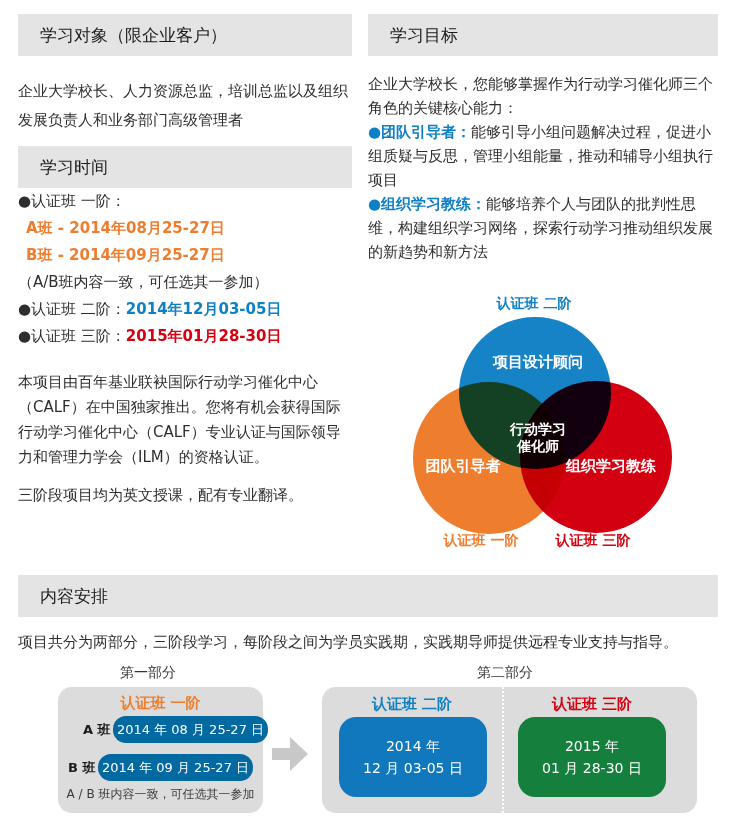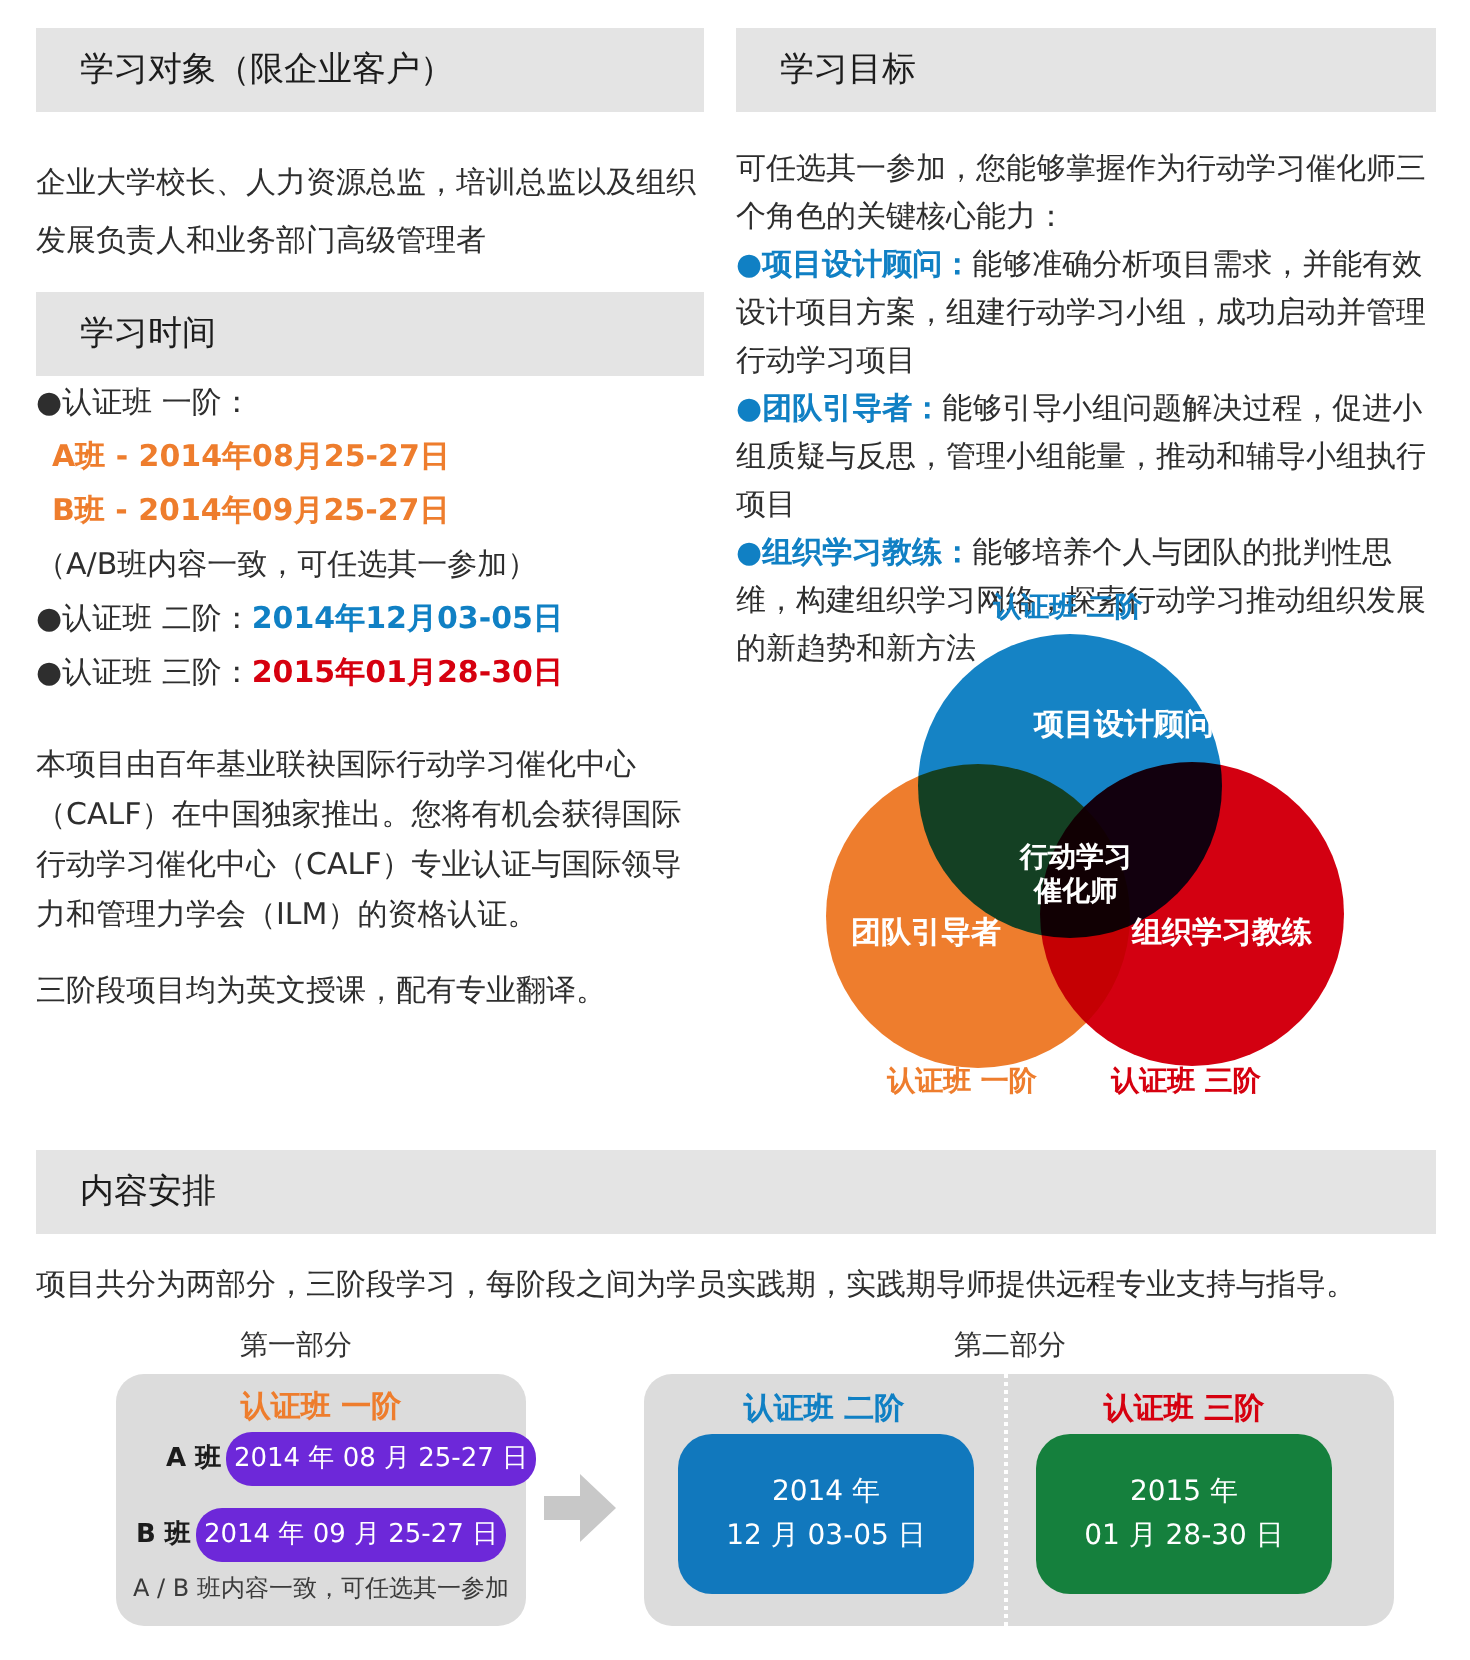--- a/index.html
+++ b/index.html
@@ -45,21 +45,21 @@
   .plan-intro  { position:absolute; left:18px; top:633px; width:710px; font-size:15px; }
 
   .part-label { position:absolute; top:664px; font-size:14px; color:#333; transform:translateX(-50%); }
 
   .gray-box { position:absolute; top:687px; height:126px; background:#dcdcdc; border-radius:14px; }
   .part1-box { left:58px; width:205px; }
   .part2-box { left:322px; width:375px; }
 
   .stage1-title { position:absolute; left:0; top:7px; width:100%; text-align:center; font-size:15px; }
   .row-label { position:absolute; left:10px; font-size:13px; font-weight:bold; color:#1c1c1c; line-height:27px; }
-  .pill { position:absolute; left:40px; width:155px; height:27px; background:#6d28d9; border-radius:13px;
+  .pill { position:absolute; left:40px; width:155px; height:27px; background:#0369a1; border-radius:13px;
     color:#fff; font-size:13px; text-align:center; line-height:27px; }
   .row-a { top:29px;margin-left:15px; } .row-b { top:67px; }
   .part1-note { position:absolute; left:0; top:99px; width:100%; text-align:center; font-size:12px; color:#3a3a3a; }
 
   .arrow { position:absolute; left:272px; top:737px; }
 
   .divider { position:absolute; left:180px; top:0; height:126px; border-left:2px dotted #fff; }
   .stage-title { position:absolute; top:8px; width:150px; text-align:center; font-size:15px; }
   .stage2-title { left:15px; } .stage3-title { left:195px; }
   .stage-box { position:absolute; top:30px; width:148px; height:80px; border-radius:17px;
@@ -91,35 +91,34 @@
     </div>
     <p class="para">本项目由百年基业联袂国际行动学习催化中心（CALF）在中国独家推出。您将有机会获得国际行动学习催化中心（CALF）专业认证与国际领导力和管理力学会（ILM）的资格认证。</p>
     <p class="para para2">三阶段项目均为英文授课，配有专业翻译。</p>
   </div>
 
   <div class="col-right">
     <div class="section-header">
       <span>学习目标</span>
     </div>
     <div class="obj-text">
-      <p>可任选其一参加，您能够掌握作为行动学习催化师三个角色的关键核心能力：</p>
-      <p><span class="blue-bold">●项目设计顾问：</span><span>能够准确分析项目需求，并能有效设计项目方案，组建行动学习小组，成功启动并管理行动学习项目</span></p>
+      <p>企业大学校长，您能够掌握作为行动学习催化师三个角色的关键核心能力：</p>
       <p><span class="blue-bold">●团队引导者：</span><span>能够引导小组问题解决过程，促进小组质疑与反思，管理小组能量，推动和辅导小组执行项目</span></p>
       <p><span class="blue-bold">●组织学习教练：</span><span>能够培养个人与团队的批判性思维，构建组织学习网络，探索行动学习推动组织发展的新趋势和新方法</span></p>
     </div>
   </div>
 
   <div class="venn">
     <svg width="350" height="260" viewBox="0 0 350 260">
       <circle cx="167" cy="101" r="76" fill="#1583c5"></circle>
       <circle cx="121" cy="166" r="76" fill="#ee7d2d"></circle>
       <circle cx="228" cy="165" r="76" fill="#d30011"></circle>
     </svg>
     <div class="venn-label venn-stage-label blue-bold" style="left:166px; top:3px;">认证班 二阶</div>
-    <div class="venn-label venn-circle-label" style="left:170px; top:61px;margin-left:24px;">项目设计顾问</div>
+    <div class="venn-label venn-circle-label" style="left:170px; top:61px;">项目设计顾问</div>
     <div class="venn-center" style="left:170px; top:129px;">
       <div>行动学习</div>
       <div>催化师</div>
     </div>
     <div class="venn-label venn-circle-label" style="left:95px; top:165px;">团队引导者</div>
     <div class="venn-label venn-circle-label" style="left:243px; top:165px;">组织学习教练</div>
     <div class="venn-label venn-stage-label orange-bold" style="left:113px; top:240px;">认证班 一阶</div>
     <div class="venn-label venn-stage-label red-bold" style="left:225px; top:240px;">认证班 三阶</div>
   </div>
 

